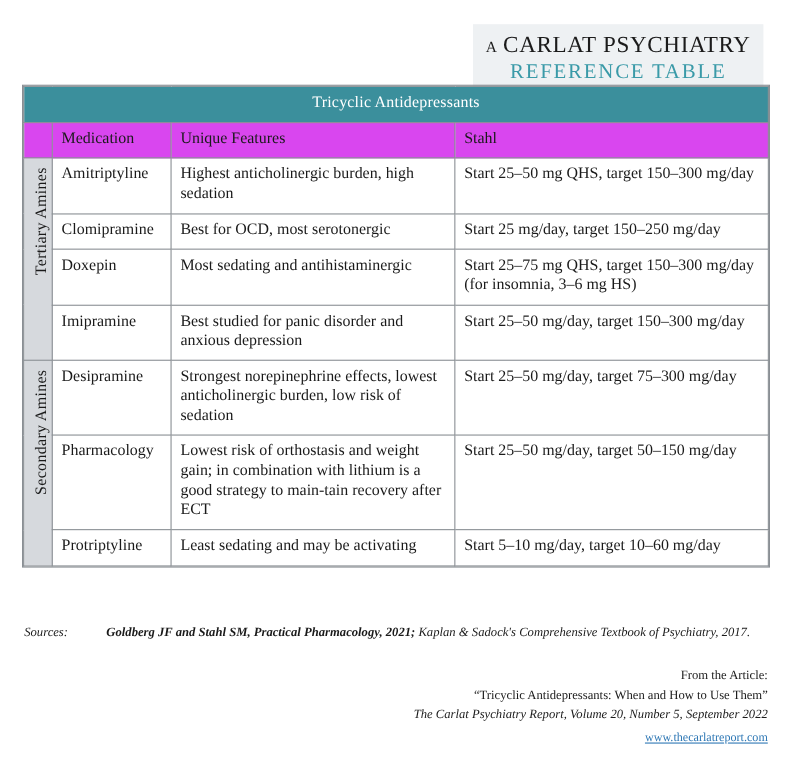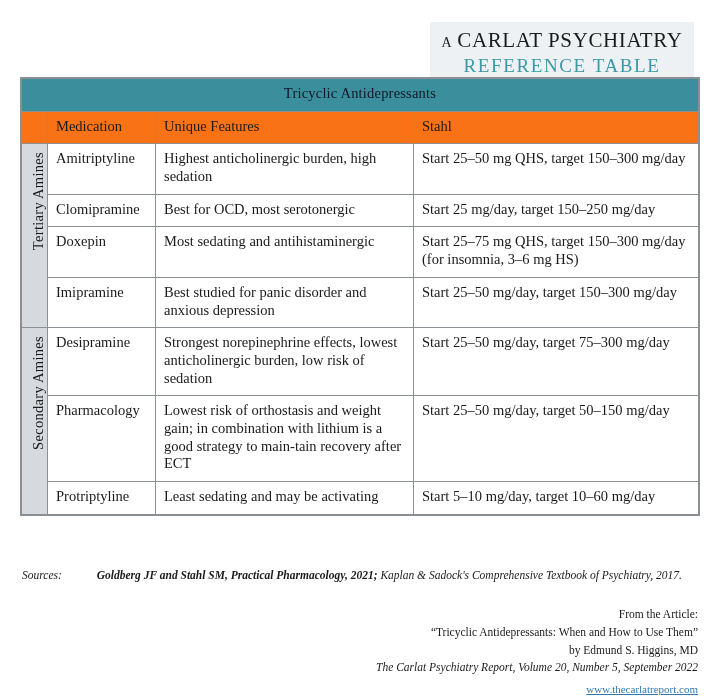--- a/index.html
+++ b/index.html
@@ -74,30 +74,30 @@
   table.ref td, table.ref th {
     border: 1px solid #8a8f94;
     vertical-align: top;
     padding: 6px 8px 8px 8px;
     font-size: 14.5px;
     line-height: 1.22;
   }
 
   .title-cell {
     background: #3b8f9c;
-    color: #0f172a;
+    color: #ffffff;
     text-align: center;
     font-size: 19px;
     padding: 7px 4px 9px 4px;
     letter-spacing: 0.2px;
     border: 1px solid #3b8f9c;
   }
 
   .colhead td {
-    background: #f97316;
+    background: #d946ef;
     font-size: 15px;
     font-weight: normal;
     padding: 6px 8px 7px 8px;
   }
 
   .rot-cell {
     background: #d6d9dd;
     width: 26px;
     padding: 0;
     text-align: center;
@@ -231,18 +231,17 @@
     </table>
   </div>
 
   <div class="sources">
     <span>Sources: </span><b>Goldberg JF and Stahl SM, Practical Pharmacology, 2021;</b><span> Kaplan &amp; Sadock's Comprehensive Textbook of Psychiatry, 2017.</span>
   </div>
 
   <div class="article">
     <div>From the Article:</div>
     <div>“Tricyclic Antidepressants: When and How to Use Them”</div>
-    <div>by Edmund S. Higgins, MD</div>
     <div class="it">The Carlat Psychiatry Report, Volume 20, Number 5, September 2022</div>
     <a class="url" href="#">www.thecarlatreport.com</a>
   </div>
 
 </div>
 
 </body></html>

